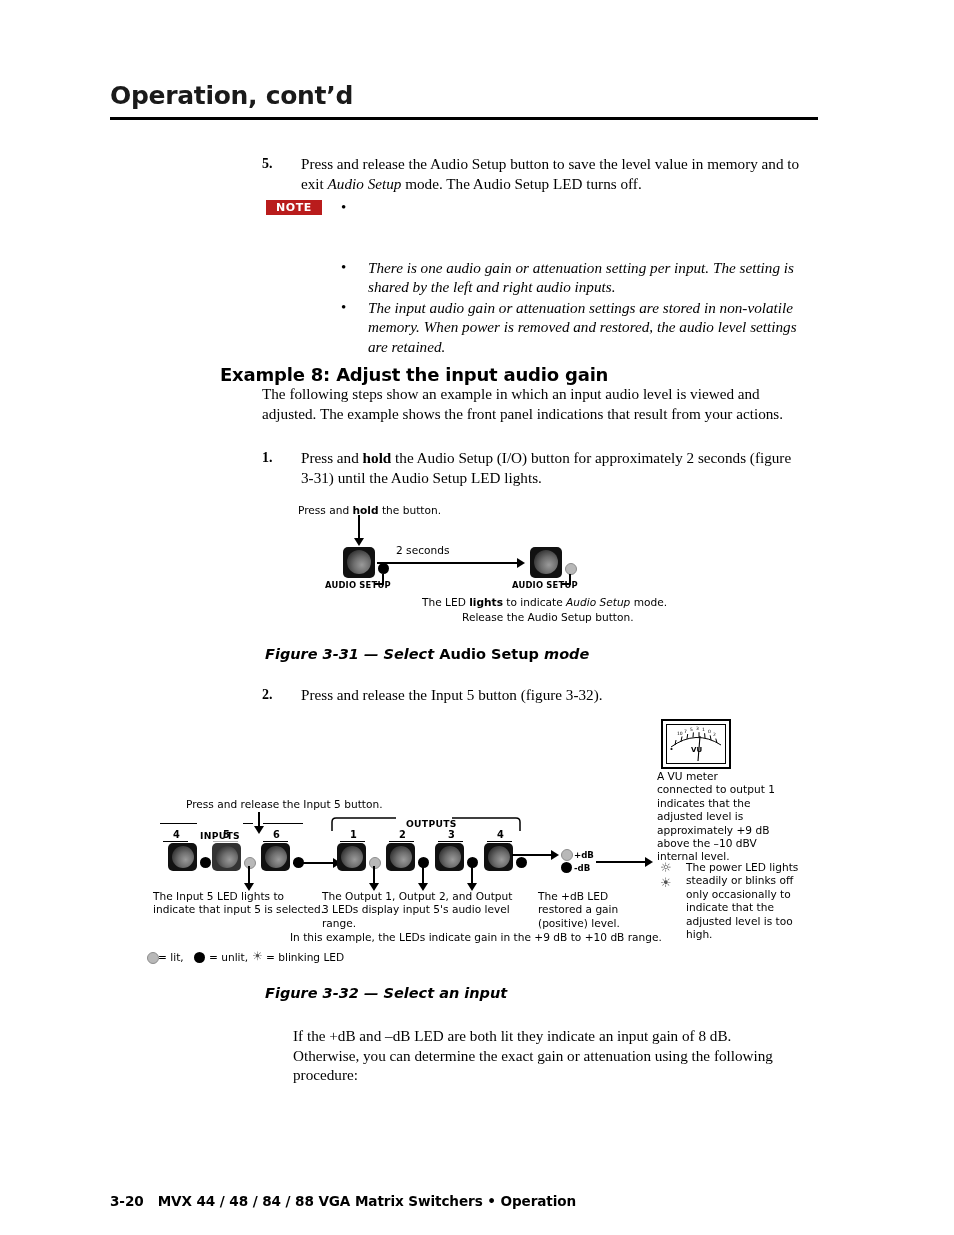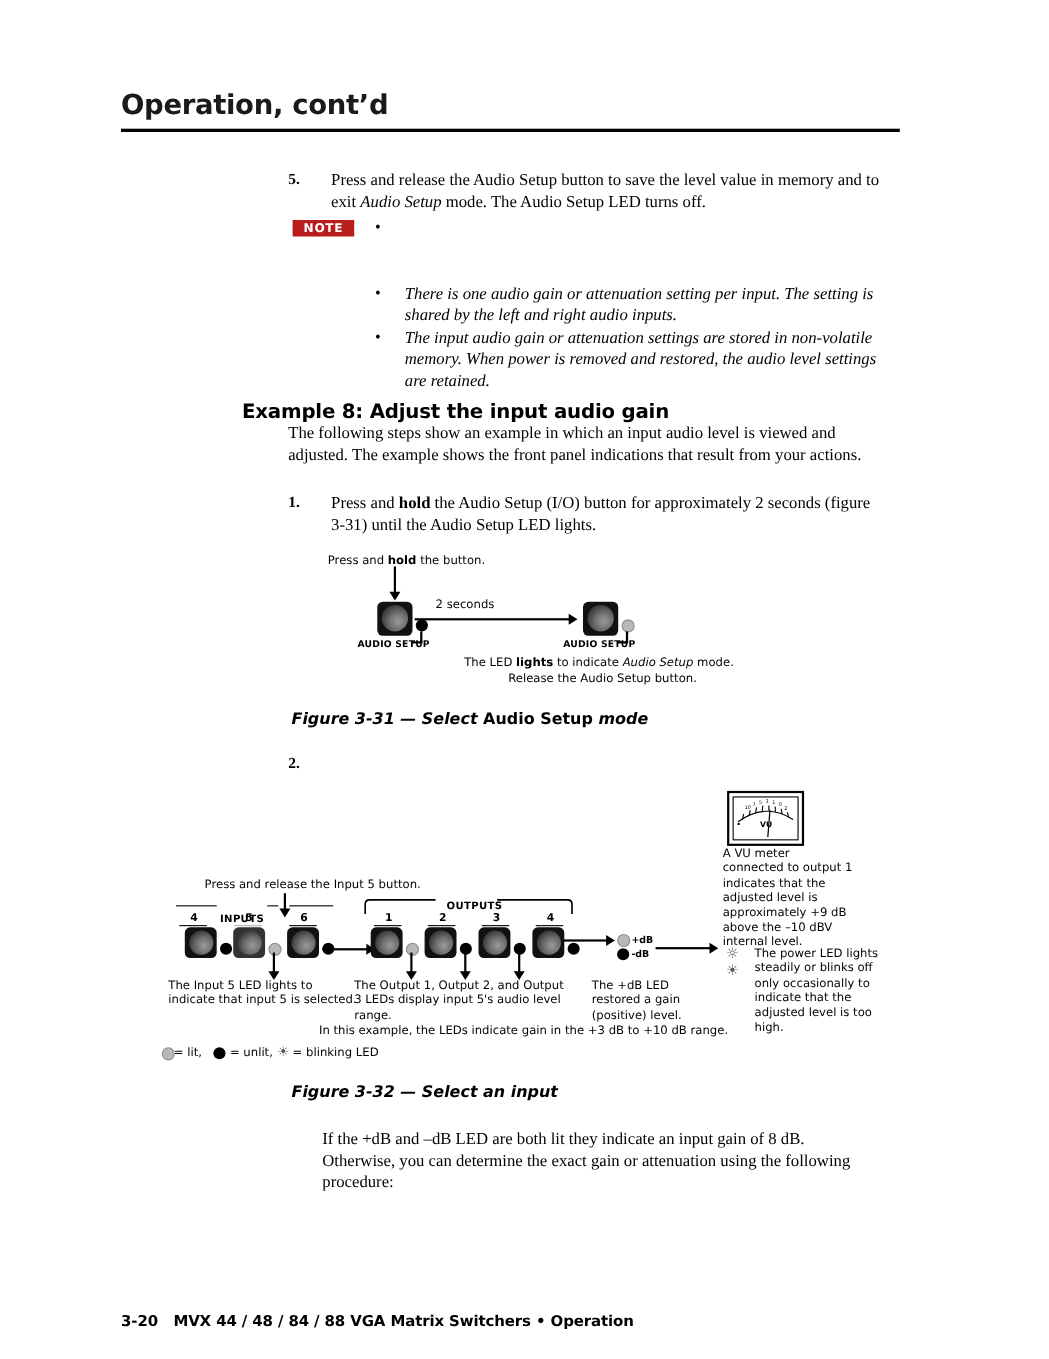--- a/index.html
+++ b/index.html
@@ -268,20 +268,21 @@
     <div class="hline" style="left:561px; top:583px; width:10px;"></div>
     <div class="anno" style="left:512px; top:579px; font-size:8.4px; font-weight:bold; letter-spacing:0.2px;">AUDIO SETUP</div>
 
     <div class="anno" style="left:396px; top:596px;margin-left:26px;"><span>The LED </span><b>lights</b><span> to indicate </span><i>Audio Setup</i><span> mode.</span></div>
     <div class="anno" style="left:462px; top:611px;">Release the Audio Setup button.</div>
   </div>
 
   <div class="fig-cap" id="fig331cap"><span>Figure 3-31 — Select </span><span style="font-style:normal">Audio Setup</span><span> mode</span></div>
 
   <div class="num-step" id="step2-num">2.</div>
+  <div class="step-body" id="step2-txt">Press and release the Input 5 button (figure 3-32).</div>
 
   <div>
 
     <div class="vu-box">
       <div class="vu-inner">
         <svg width="58" height="38" viewBox="0 0 58 38">
           <path d="M4 22 Q29 4 54 20" stroke="#000" stroke-width="1" fill="none"></path>
           <g stroke="#000" stroke-width="1">
             <line x1="8" y1="20" x2="9" y2="15"></line>
             <line x1="14" y1="16.5" x2="15" y2="11.5"></line>
@@ -383,21 +384,21 @@
     <div class="arrow-r" style="left:645px; top:857px;"></div>
 
     <div class="blink-glyph" style="left:660px; top:861px;">☼</div>
     <div class="blink-glyph" style="left:660px; top:876px;">☀</div>
     <div class="anno" style="left:686px; top:861px; width:122px;">The power LED lights steadily or blinks off only occasionally to indicate that the adjusted level is too high.</div>
 
     <div class="anno" style="left:153px; top:890px; width:175px;">The Input 5 LED lights to indicate that input 5 is selected.</div>
     <div class="anno" style="left:322px; top:890px; width:200px;">The Output 1, Output 2, and Output 3 LEDs display input 5's audio level range.</div>
     <div class="anno" style="left:538px; top:890px; width:110px;">The +dB LED restored a gain (positive) level.</div>
 
-    <div class="anno" style="left:290px; top:931px;">In this example, the LEDs indicate gain in the +3 dB to +10 dB range.</div>
+    <div class="anno" style="left:290px; top:931px;">In this example, the LEDs indicate gain in the +9 dB to +10 dB range.</div>
 
     <div class="led lit" style="left:147px; top:952px;"></div>
     <div class="anno" style="left:158px; top:951px;">= lit,</div>
     <div class="led" style="left:194px; top:952px;"></div>
     <div class="anno" style="left:209px; top:951px;">= unlit,</div>
     <div class="blink-glyph" style="left:252px; top:950px; font-size:12px;">☀</div>
     <div class="anno" style="left:266px; top:951px;">= blinking LED</div>
   </div>
 
   <div class="fig-cap" id="fig332cap">Figure 3-32 — Select an input</div>

